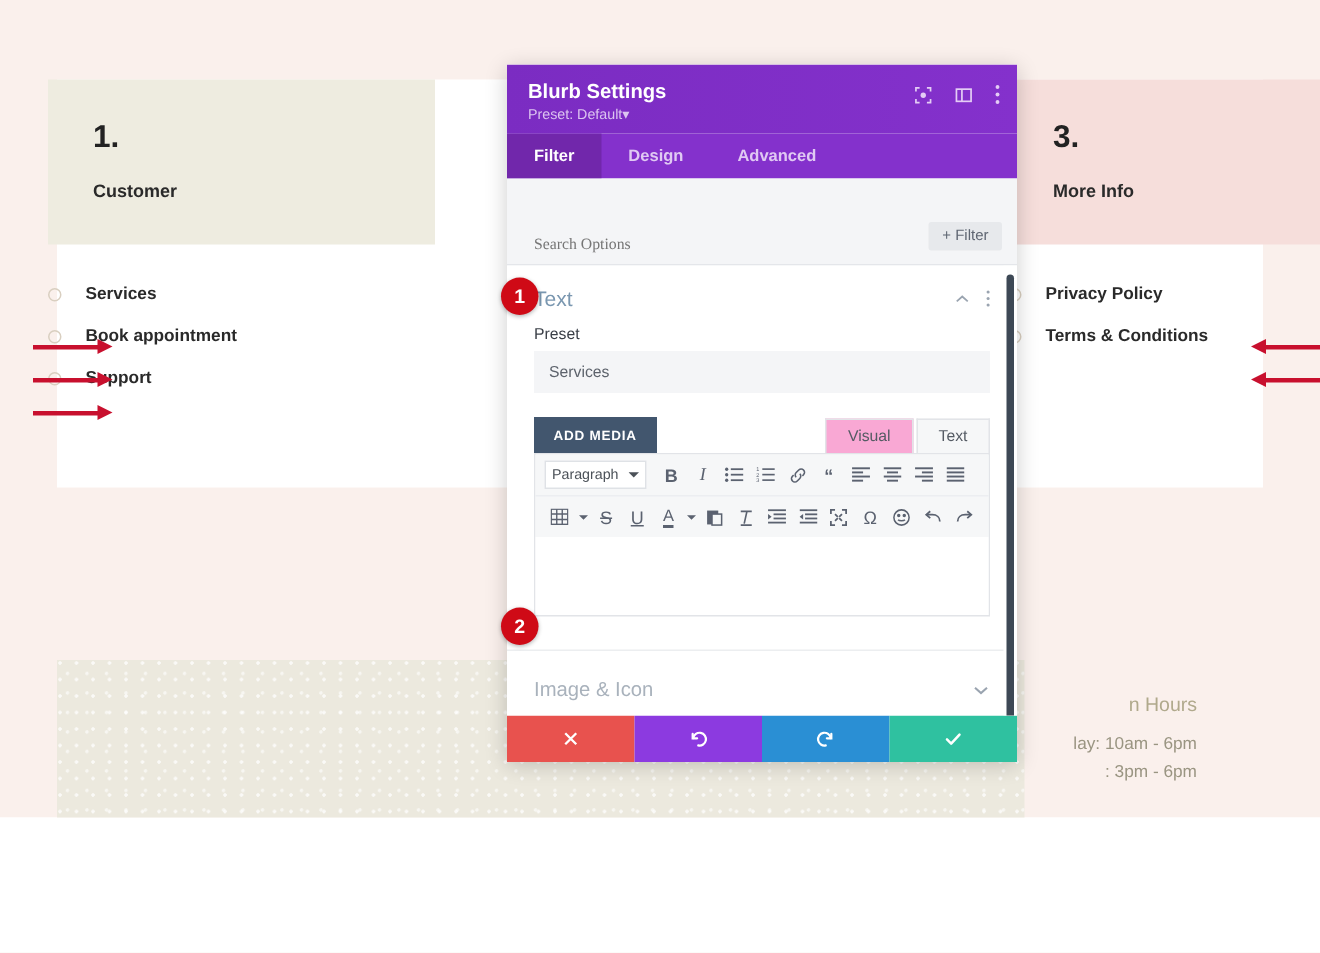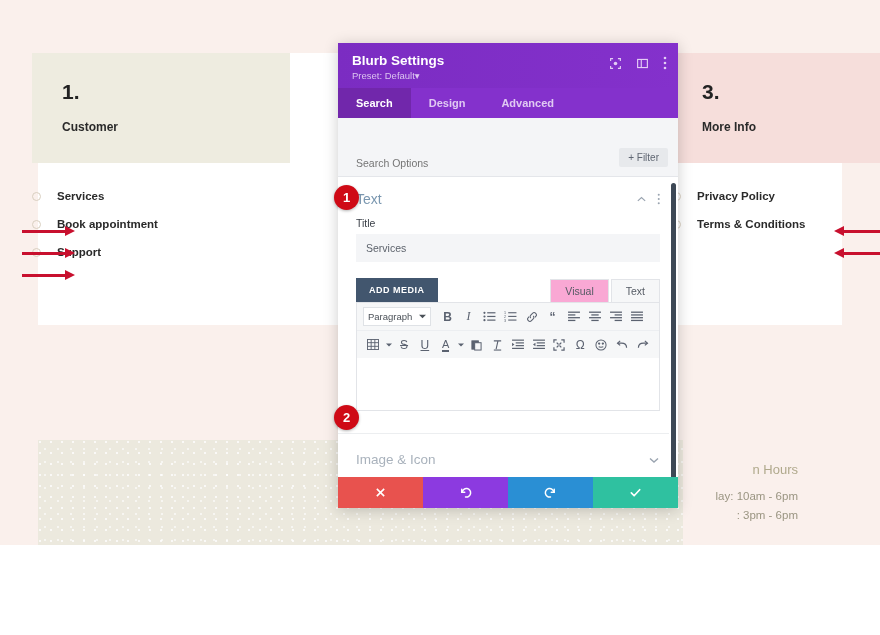--- a/index.html
+++ b/index.html
@@ -123,21 +123,21 @@
   .tab.active { background:#7127ab; color:#ffffff; }
 
   
   #search-row {
     display:flex; align-items:center; justify-content:space-between;
     background:#f4f5f7; border-bottom:1px solid #e4e6ea;
     padding:6px 10px 6px 16px; flex:0 0 auto;
   }
   #search-input {
     border:none; background:transparent; outline:none;
-    font-size:10.5px; color:#8d949e; font-family:Liberation Sans, sans-serif;
+    font-size:10.5px; color:#8d949e; font-family:Liberation Serif, serif;
     width:200px;
     margin-top:32px;
   }
   #filter-btn {
     background:#e7e9ec; border:none; border-radius:2px;
     font-size:10px; color:#5f6672; padding:4px 9px;
     font-family:"Liberation Sans", sans-serif;
     margin-top:20px;
   }
 
@@ -327,21 +327,21 @@
         <svg width="4" height="14" viewBox="0 0 4 14" fill="currentColor">
           <circle cx="2" cy="2" r="1.3"></circle>
             <circle cx="2" cy="7" r="1.3"></circle>
             <circle cx="2" cy="12" r="1.3"></circle>
         </svg>
       </span>
     </div>
   </div>
 
   <div id="modal-tabs">
-    <div class="tab active">Search</div>
+    <div class="tab active">Filter</div>
     <div class="tab">Design</div>
     <div class="tab">Advanced</div>
   </div>
 
   <div id="search-row">
     <input id="search-input" type="text" placeholder="Search Options" style="">
     <button id="filter-btn">+ Filter</button>
   </div>
 
   <div id="modal-body">
@@ -358,21 +358,21 @@
           <svg width="3.5" height="12" viewBox="0 0 4 14" fill="currentColor">
             <circle cx="2" cy="2" r="1.2"></circle>
               <circle cx="2" cy="7" r="1.2"></circle>
               <circle cx="2" cy="12" r="1.2"></circle>
           </svg>
         </span>
       </span>
     </div>
 
     <div class="field">
-      <p class="field-label">Title</p>
+      <p class="field-label">Preset</p>
       <input id="title-input" type="text" value="Services" style="">
     </div>
 
     <div id="body-field">
       <div id="editor-topbar">
         <button id="add-media">ADD MEDIA</button>
         <div id="vt-tabs">
           <div class="vt active">Visual</div>
           <div class="vt">Text</div>
         </div>

